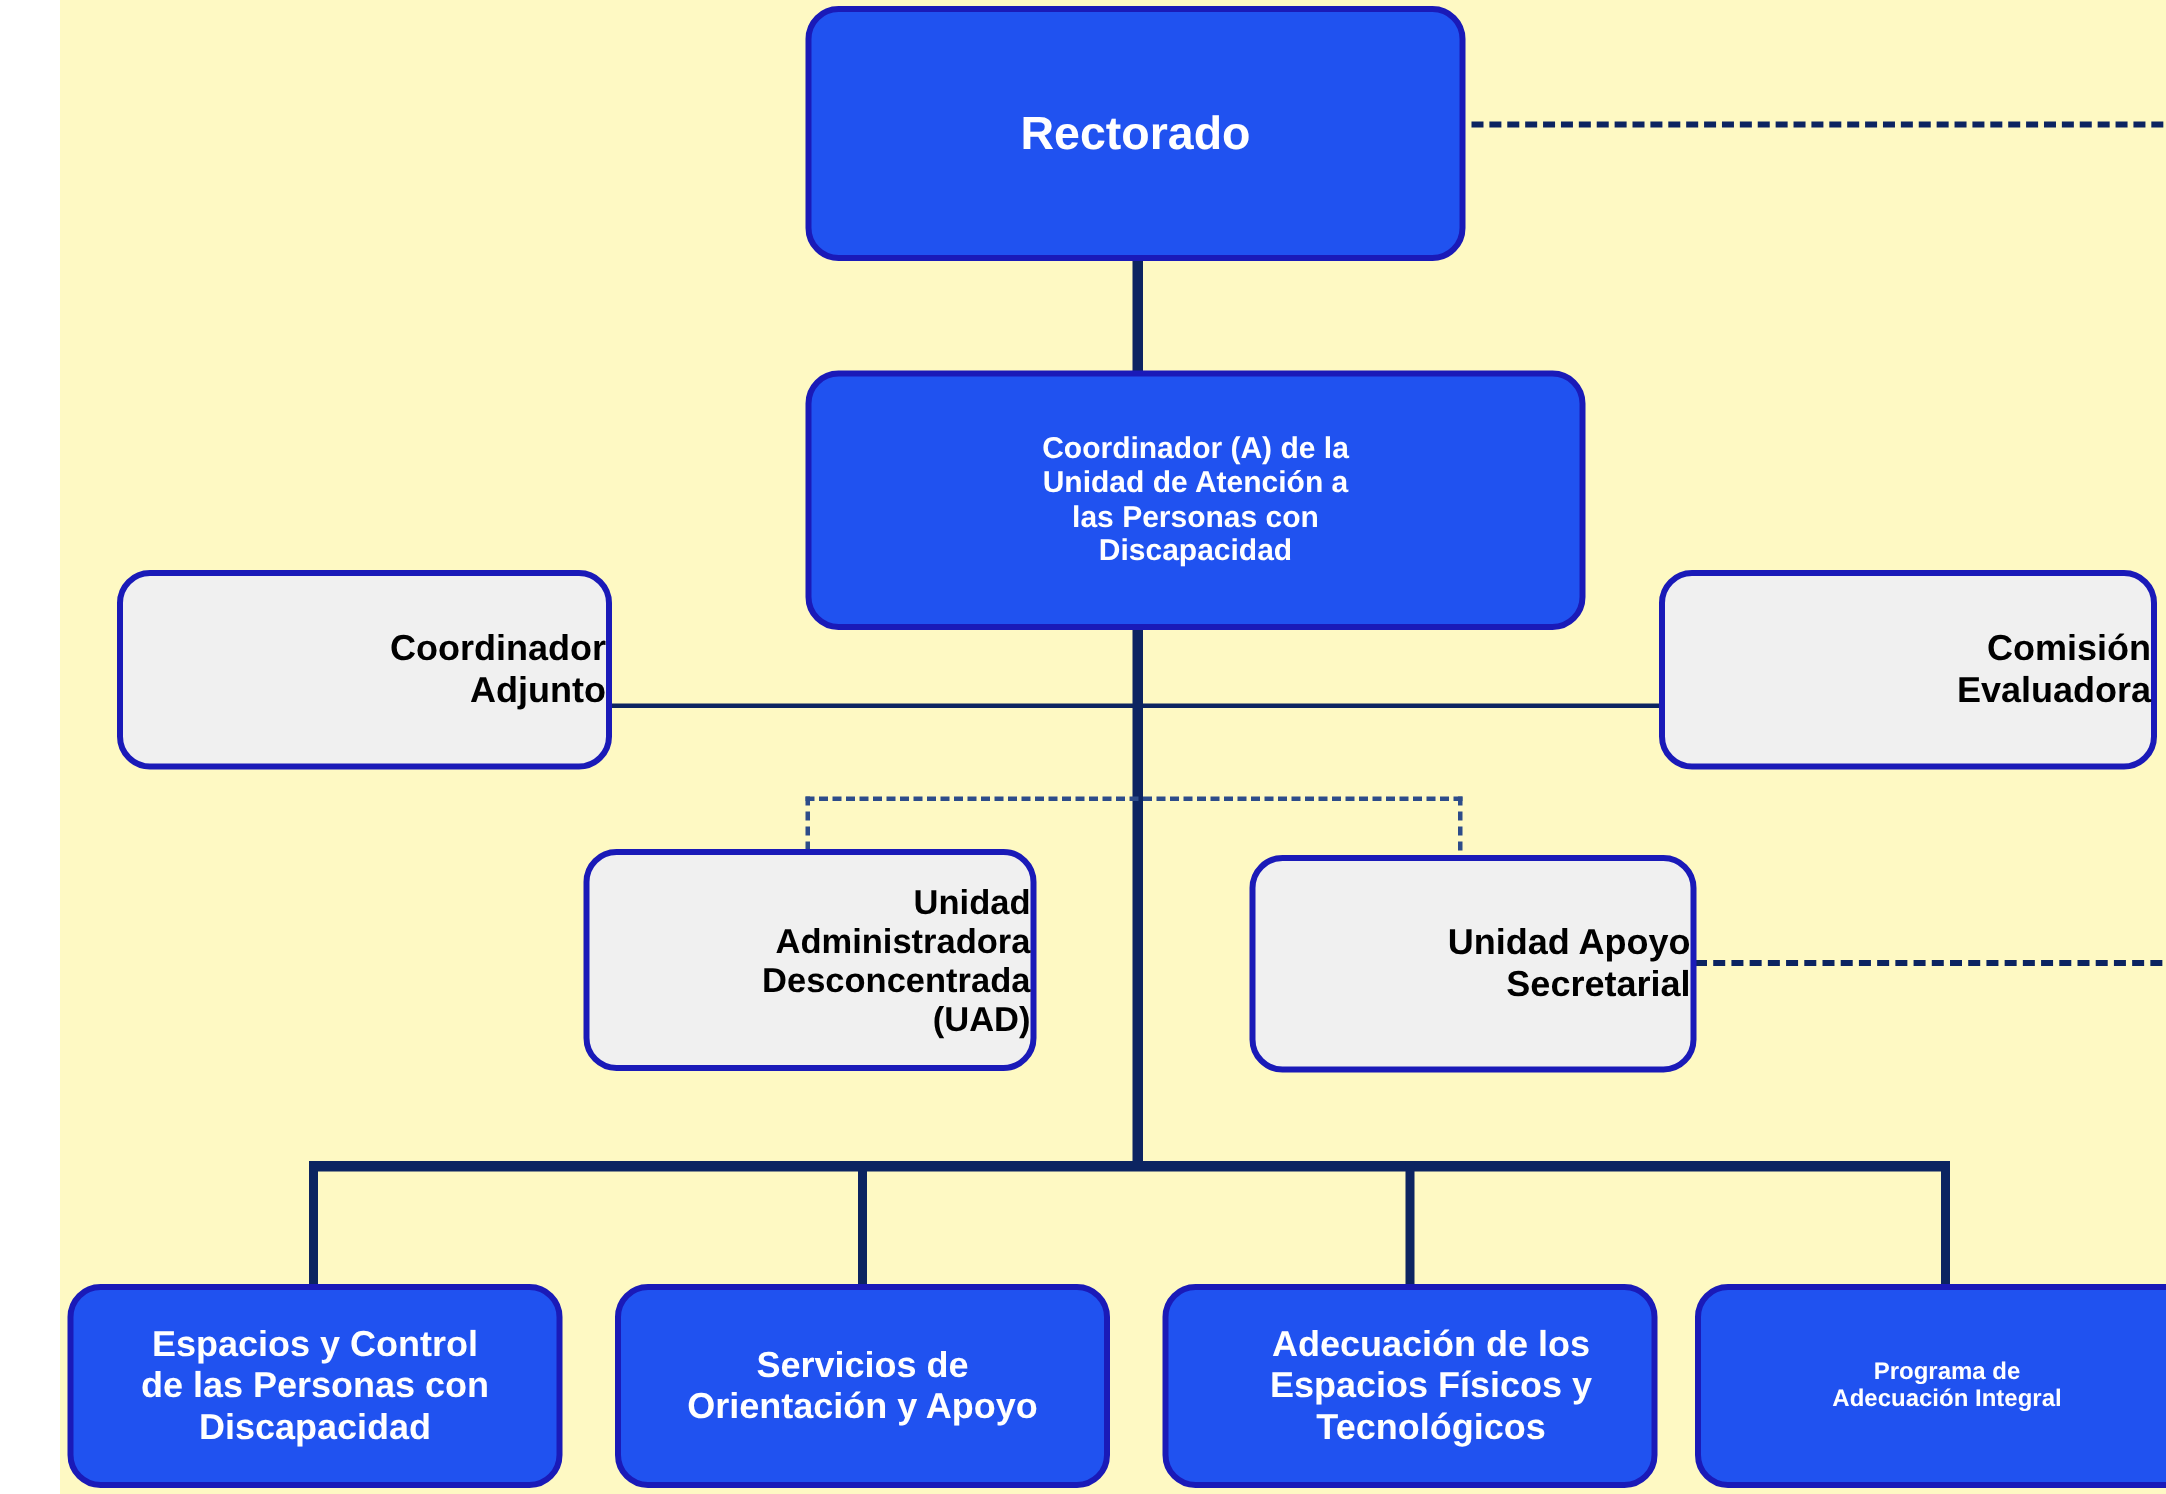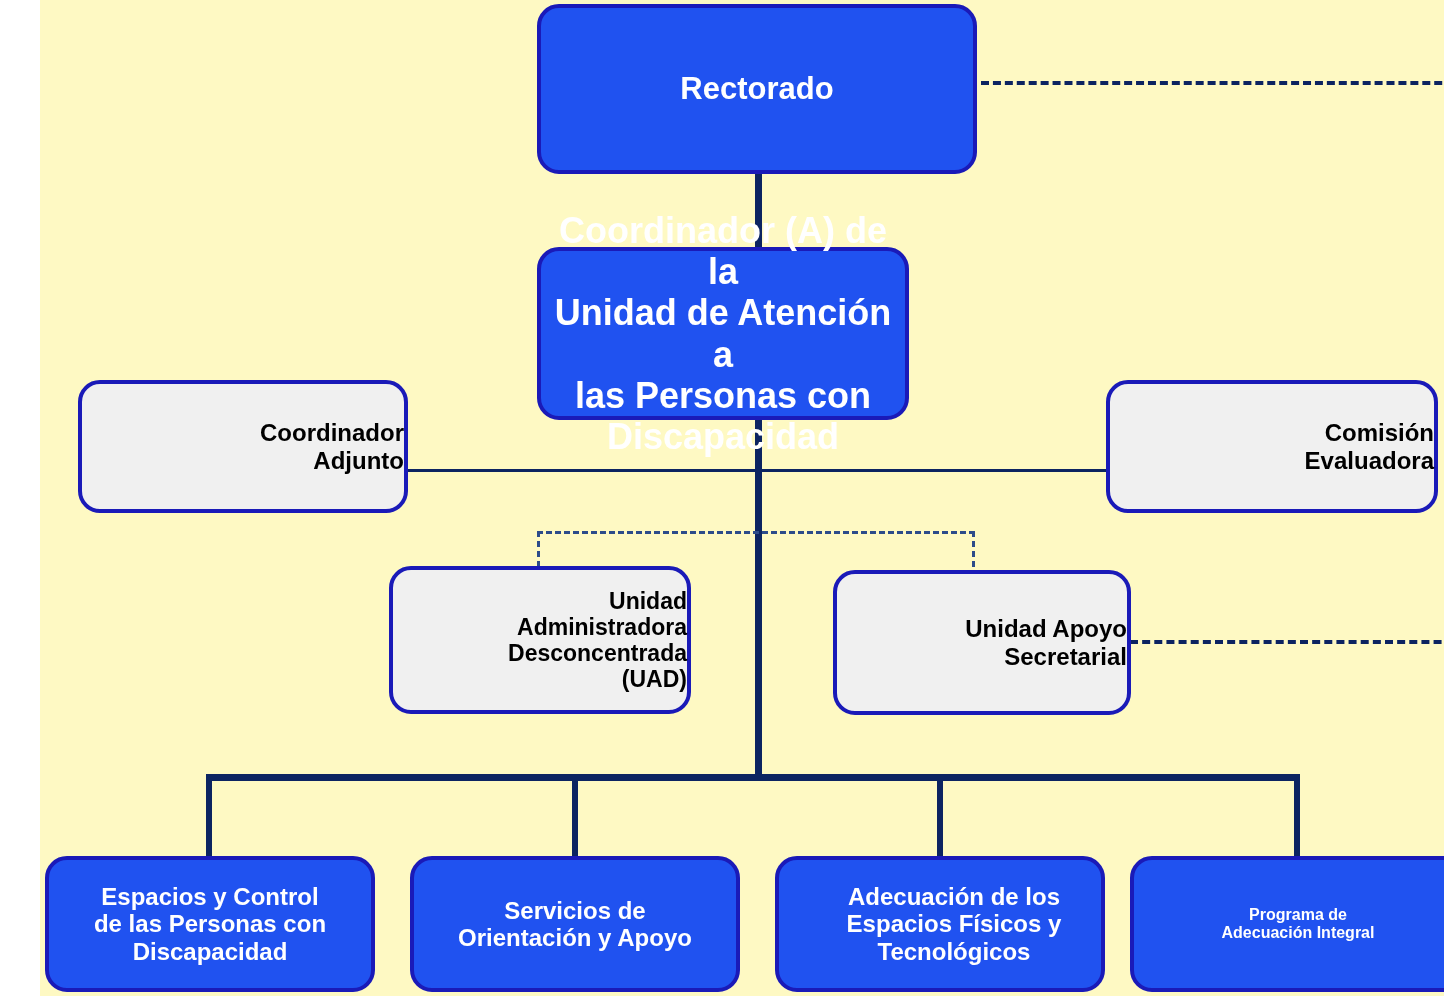--- a/index.html
+++ b/index.html
@@ -105,21 +105,21 @@
   <div class="line solid-thick" style="left:166px; top:774px; width:1094px; height:7px;"></div>
   <div class="line solid-thick" style="left:166px; top:774px; width:6px; height:82px;"></div>
   <div class="line solid-thick" style="left:532px; top:774px; width:6px; height:82px;"></div>
   <div class="line solid-thick" style="left:897px; top:774px; width:6px; height:82px;"></div>
   <div class="line solid-thick" style="left:1254px; top:774px; width:6px; height:82px;"></div>
 
   <div class="node primary" style="left:497px; top:4px; width:440px; height:170px; font-size:31px;">
     <span class="label">Rectorado</span>
   </div>
 
-  <div class="node primary" style="left:497px; top:247px; width:372px; height:173px; font-size:36px;">
+  <div class="node primary" style="left:497px; top:247px; width:520px; height:173px; font-size:20px;">
     <span class="label">Coordinador (A) de la
 Unidad de Atención a
 las Personas con
 Discapacidad</span>
   </div>
 
   <div class="node secondary" style="left:38px; top:380px; width:330px; height:133px; font-size:24px;">
     <span class="label">Coordinador
 Adjunto</span>
   </div>

